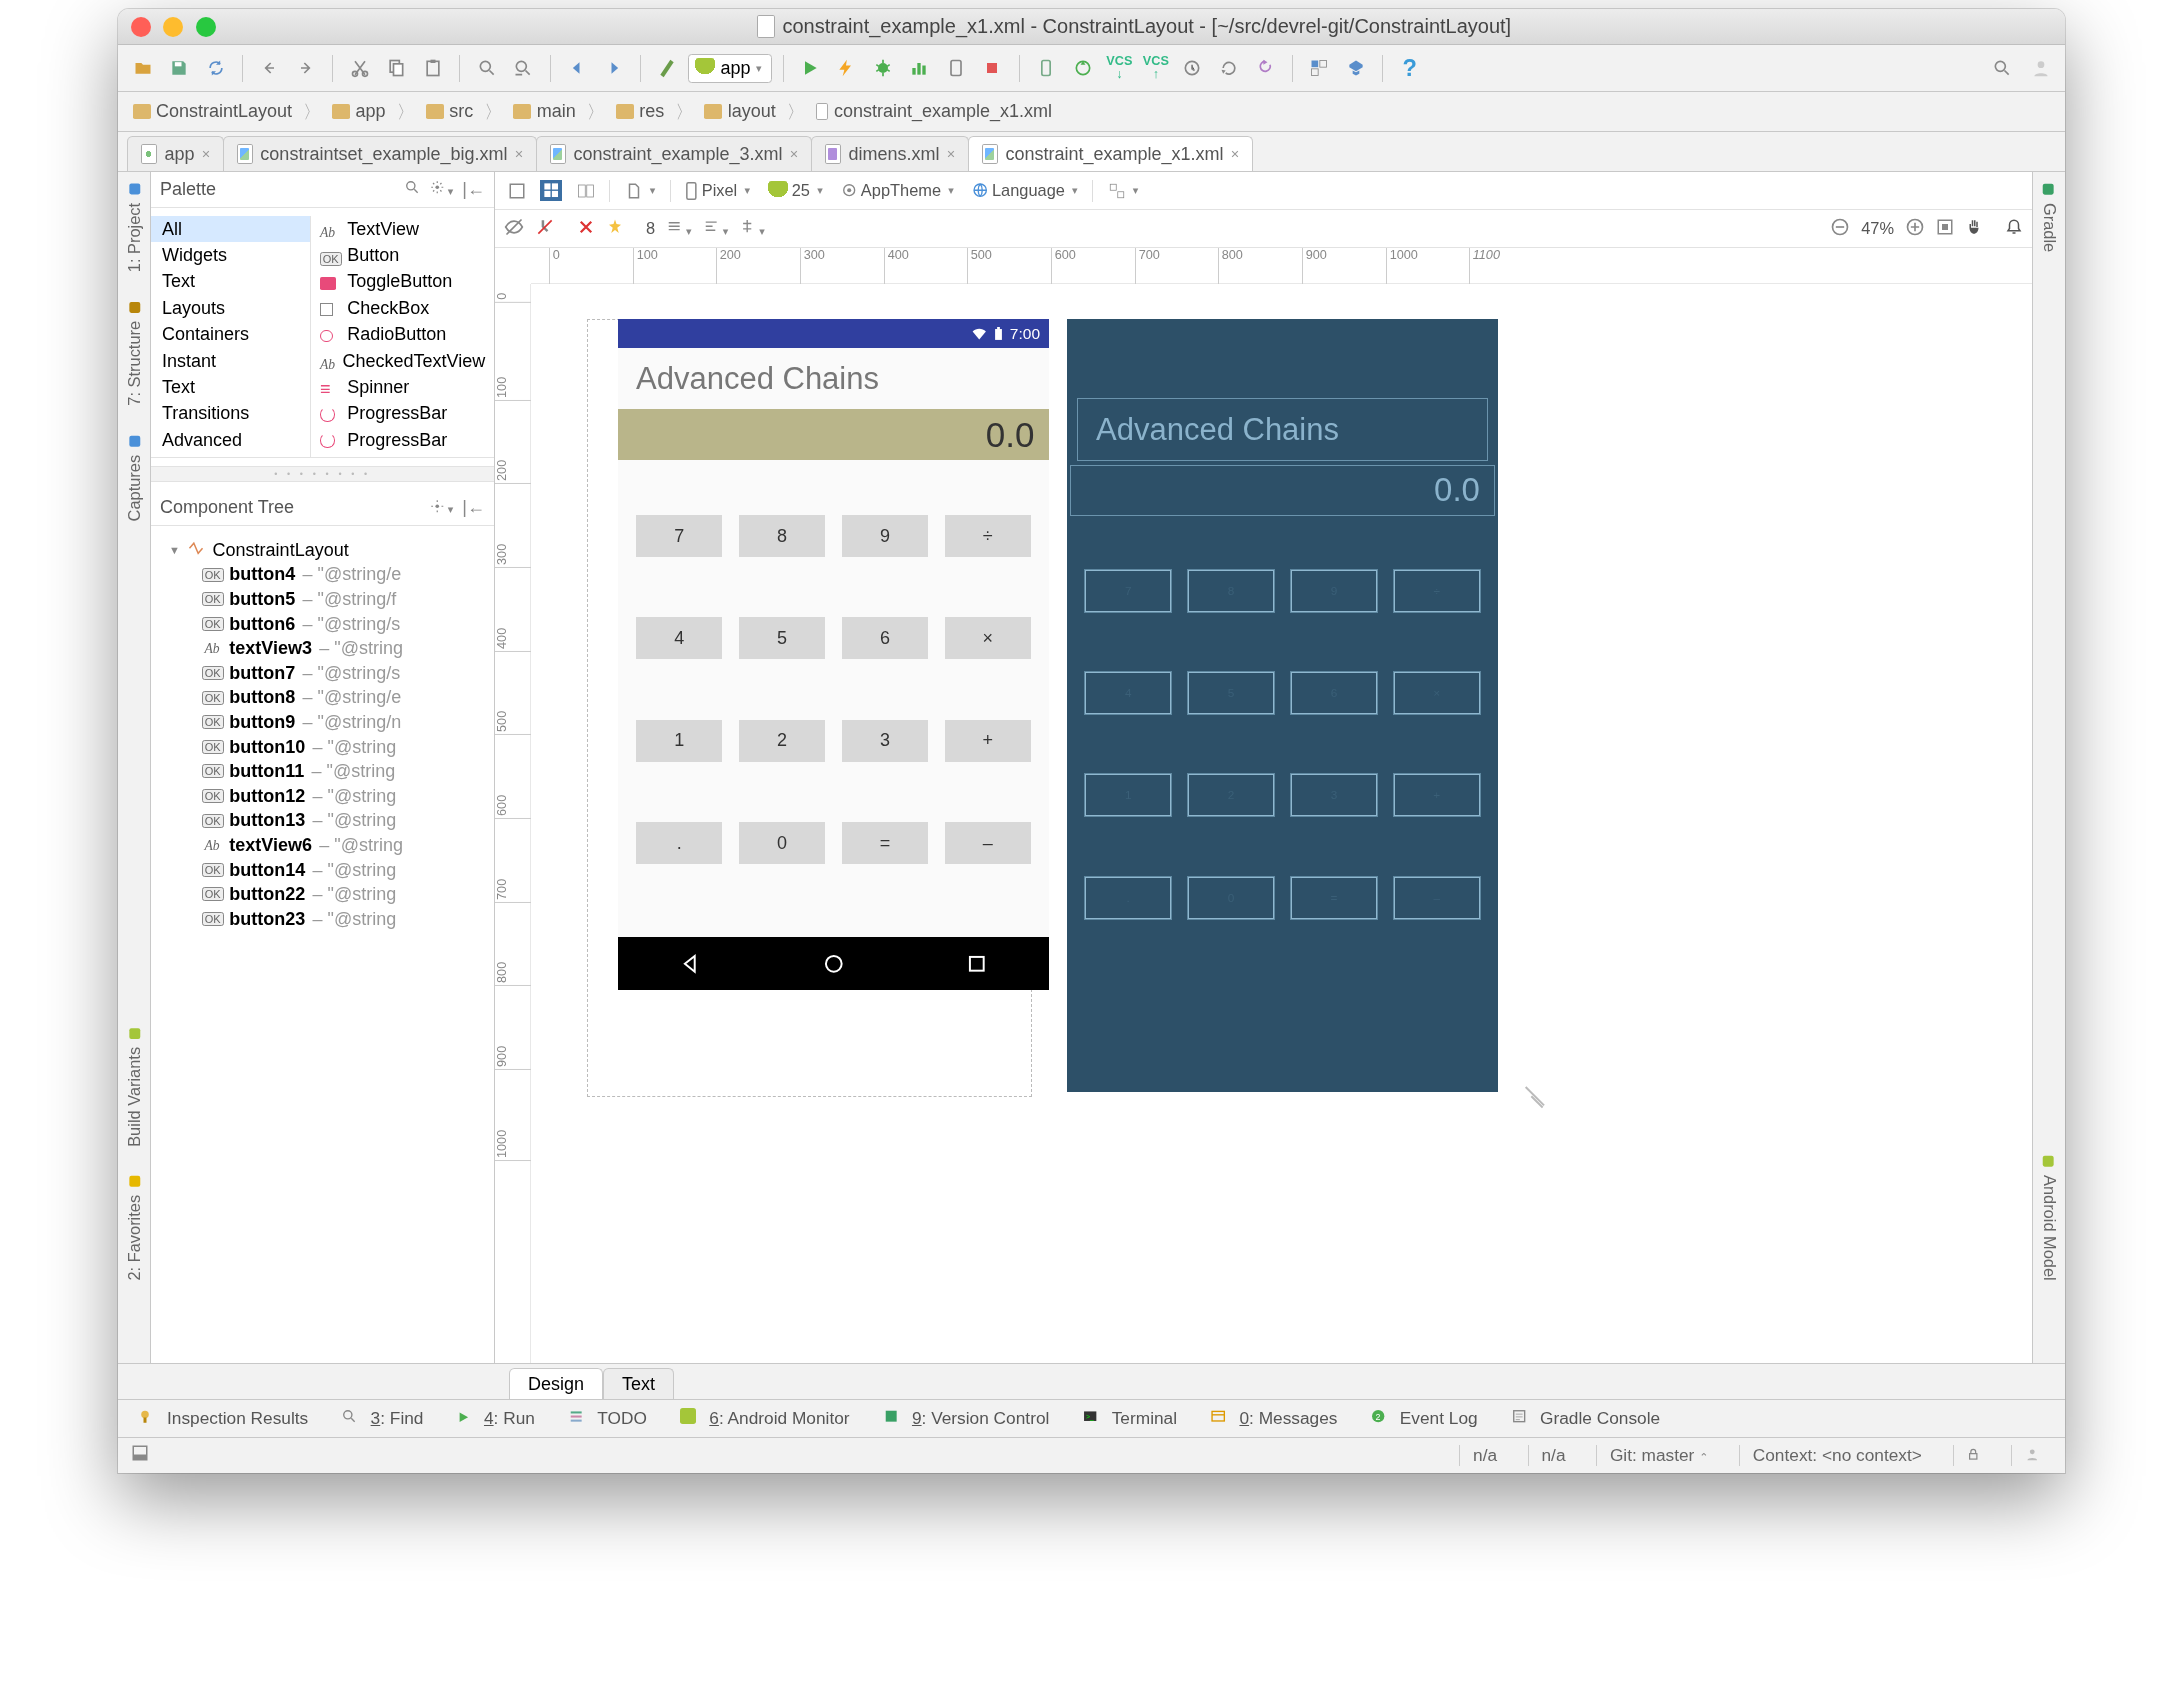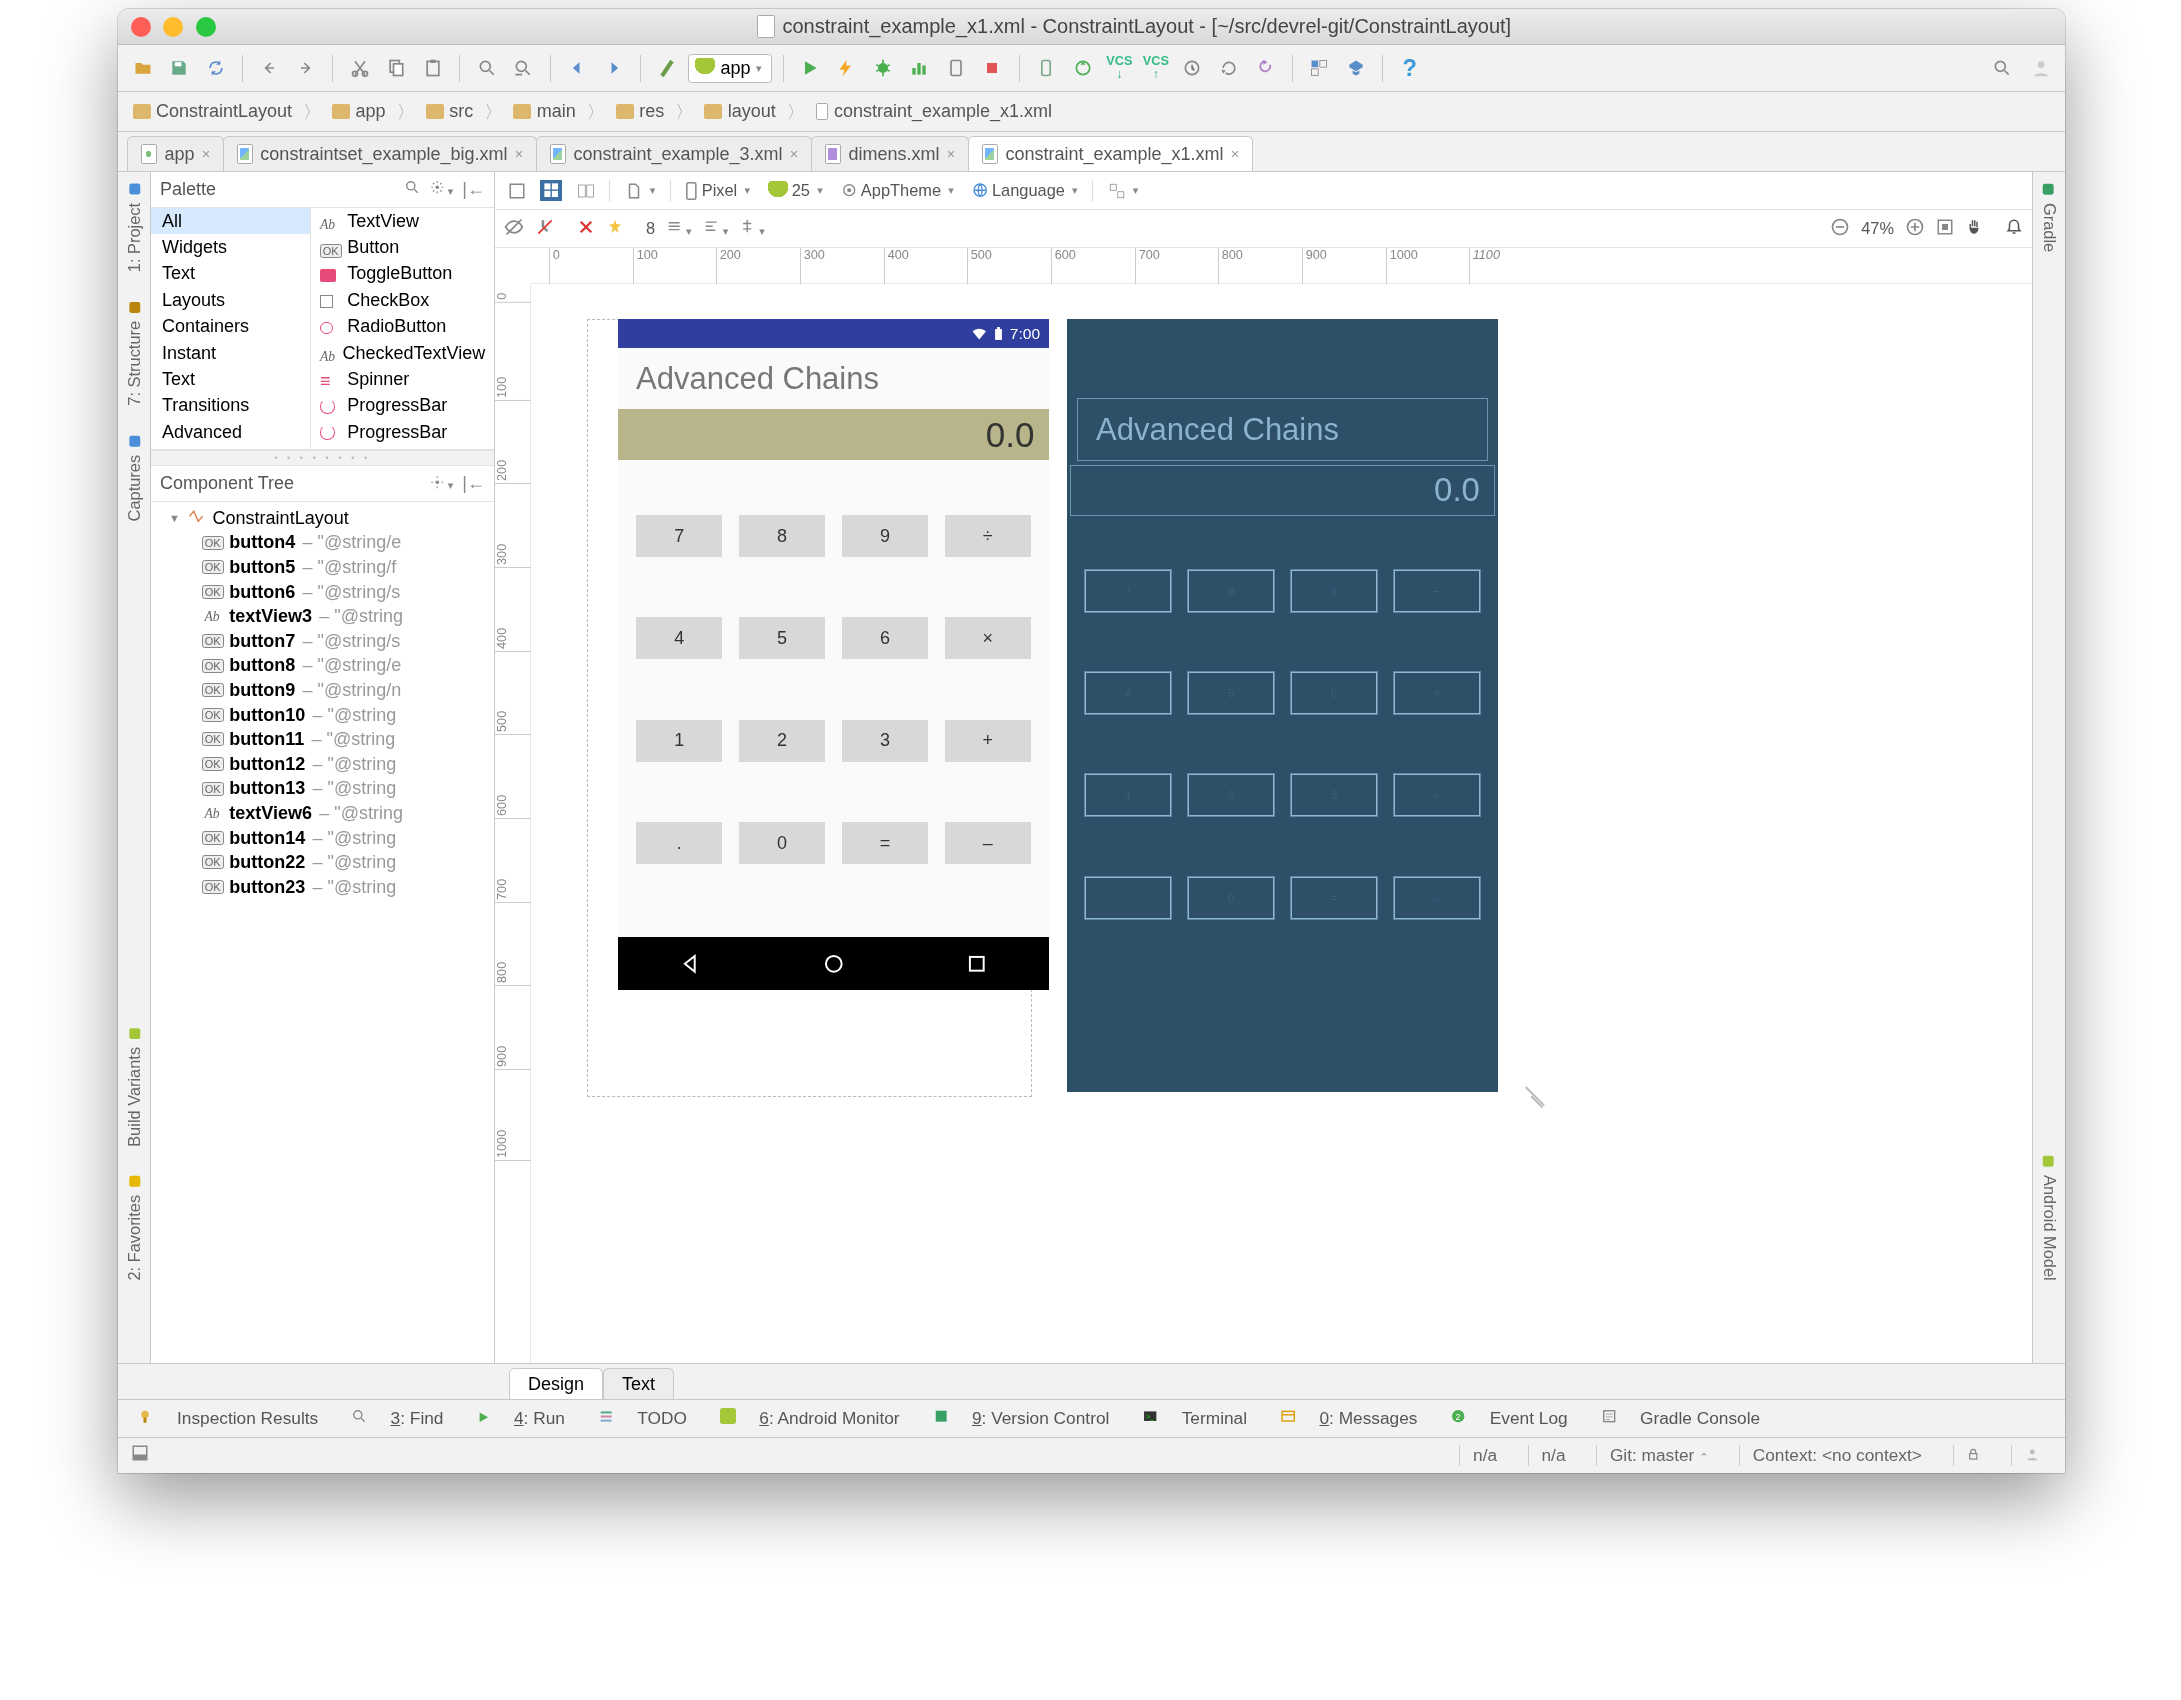--- a/index.html
+++ b/index.html
@@ -39,21 +39,21 @@
 .ficon.xmlv::after{content:"";position:absolute;inset:2.7px;background:#b08edc;border-radius:0.9px;}
 .ficon.xmlg::after{content:"";position:absolute;inset:2.7px;background:radial-gradient(circle,#7bc17b 40%,transparent 40%),#fff;}
 
 
 .body { flex:1; display:flex; min-height:0; }
 .side-rail { width:33px; background:#f2f2f2; border-right:0.9px solid #c8c8c8; display:flex; flex-direction:column; align-items:center; padding-top:9px; gap:27px; }
 .side-rail.right-rail { border-right:none; border-left:0.9px solid #c8c8c8; }
 .rail-label { writing-mode: vertical-rl; transform: rotate(180deg); font-size:16.4px; color:#666; display:flex; align-items:center; gap:5.5px; cursor:pointer; }
 .rail-icon { width:16.4px; height:16.4px; display:inline-block; }
 
-.left-panel { width:344px; background:#fff; border-right:0.9px solid #c8c8c8; display:flex; flex-direction:column; }
+.left-panel { width:344px; background:#fff; border-right:0.9px solid #c8c8c8; display:flex; flex-direction:column;gap:8px; }
 .panel-head { height:36px; display:flex; align-items:center; padding:0 9px; font-size:18px; color:#555; border-bottom:0.9px solid #e2e2e2; }
 .panel-head .phactions { margin-left:auto; display:flex; gap:9px; }
 .palette-body { display:flex; height:242px; border-bottom:0.9px solid #e2e2e2; }
 .pal-cats { width:160px; border-right:0.9px solid #e2e2e2; overflow:hidden; font-size:18px; }
 .pal-cats .cat { padding:2.7px 11px; cursor:pointer; }
 .pal-cats .cat.sel { background:#d6e9ff; }
 .pal-widgets { flex:1; overflow:hidden; font-size:18px; }
 .pal-widgets .w { padding:2.7px 9px; display:flex; align-items:center; gap:7.3px; cursor:pointer; }
 .wicon { width:20px; height:16.4px; display:inline-block; }
 .splitter { height:16.4px; background:#f2f2f2; border-top:0.9px solid #e2e2e2; border-bottom:0.9px solid #e2e2e2; display:flex; justify-content:center; align-items:center; color:#bbb; font-size:9px; letter-spacing:3.6px; }
@@ -103,21 +103,21 @@
 
 .right-panel { width:327px; background:#fff; border-left:0.9px solid #c8c8c8; display:flex; flex-direction:column; }
 
 
 .design-tabs { height:36px; background:#f2f2f2; border-top:0.9px solid #c8c8c8; display:flex; align-items:flex-end; padding:0 27px; }
 .dttab { height:31px; padding:0 18px; display:flex; align-items:center; font-size:18px; border:0.9px solid #c8c8c8; border-bottom:none; border-radius:5.5px 5.5px 0 0; background:#ededed; }
 .dttab.active { background:#fff; }
 
 
 .bottombar { height:38px; background:#f2f2f2; border-top:0.9px solid #c8c8c8; display:flex; align-items:center; padding:0 18px; gap:33px; font-size:17.3px; color:#555; }
-.bbitem { display:flex; align-items:center; gap:23px; cursor:pointer; }
+.bbitem { display:flex; align-items:center; gap:13px; cursor:pointer; }
 
 
 .statusbar { height:36px; background:#f2f2f2; border-top:0.9px solid #c8c8c8; display:flex; align-items:center; padding:0 12.7px; gap:18px; font-size:17.3px; color:#666; }
 .statusbar .msg { flex:0 0 auto; display:flex; gap:9px; align-items:center; }
 .statusbar .stcell { border-left:0.9px solid #ccc; padding:0 12.7px; }
 .statusbar .spacer{flex:1;}
 .u { text-decoration:underline; }
 .lock-icon { width:14.5px; height:14.5px; }
 
 .chevdn::after { content:"▾"; font-size:11px; margin-left:3.6px; color:#888; }

